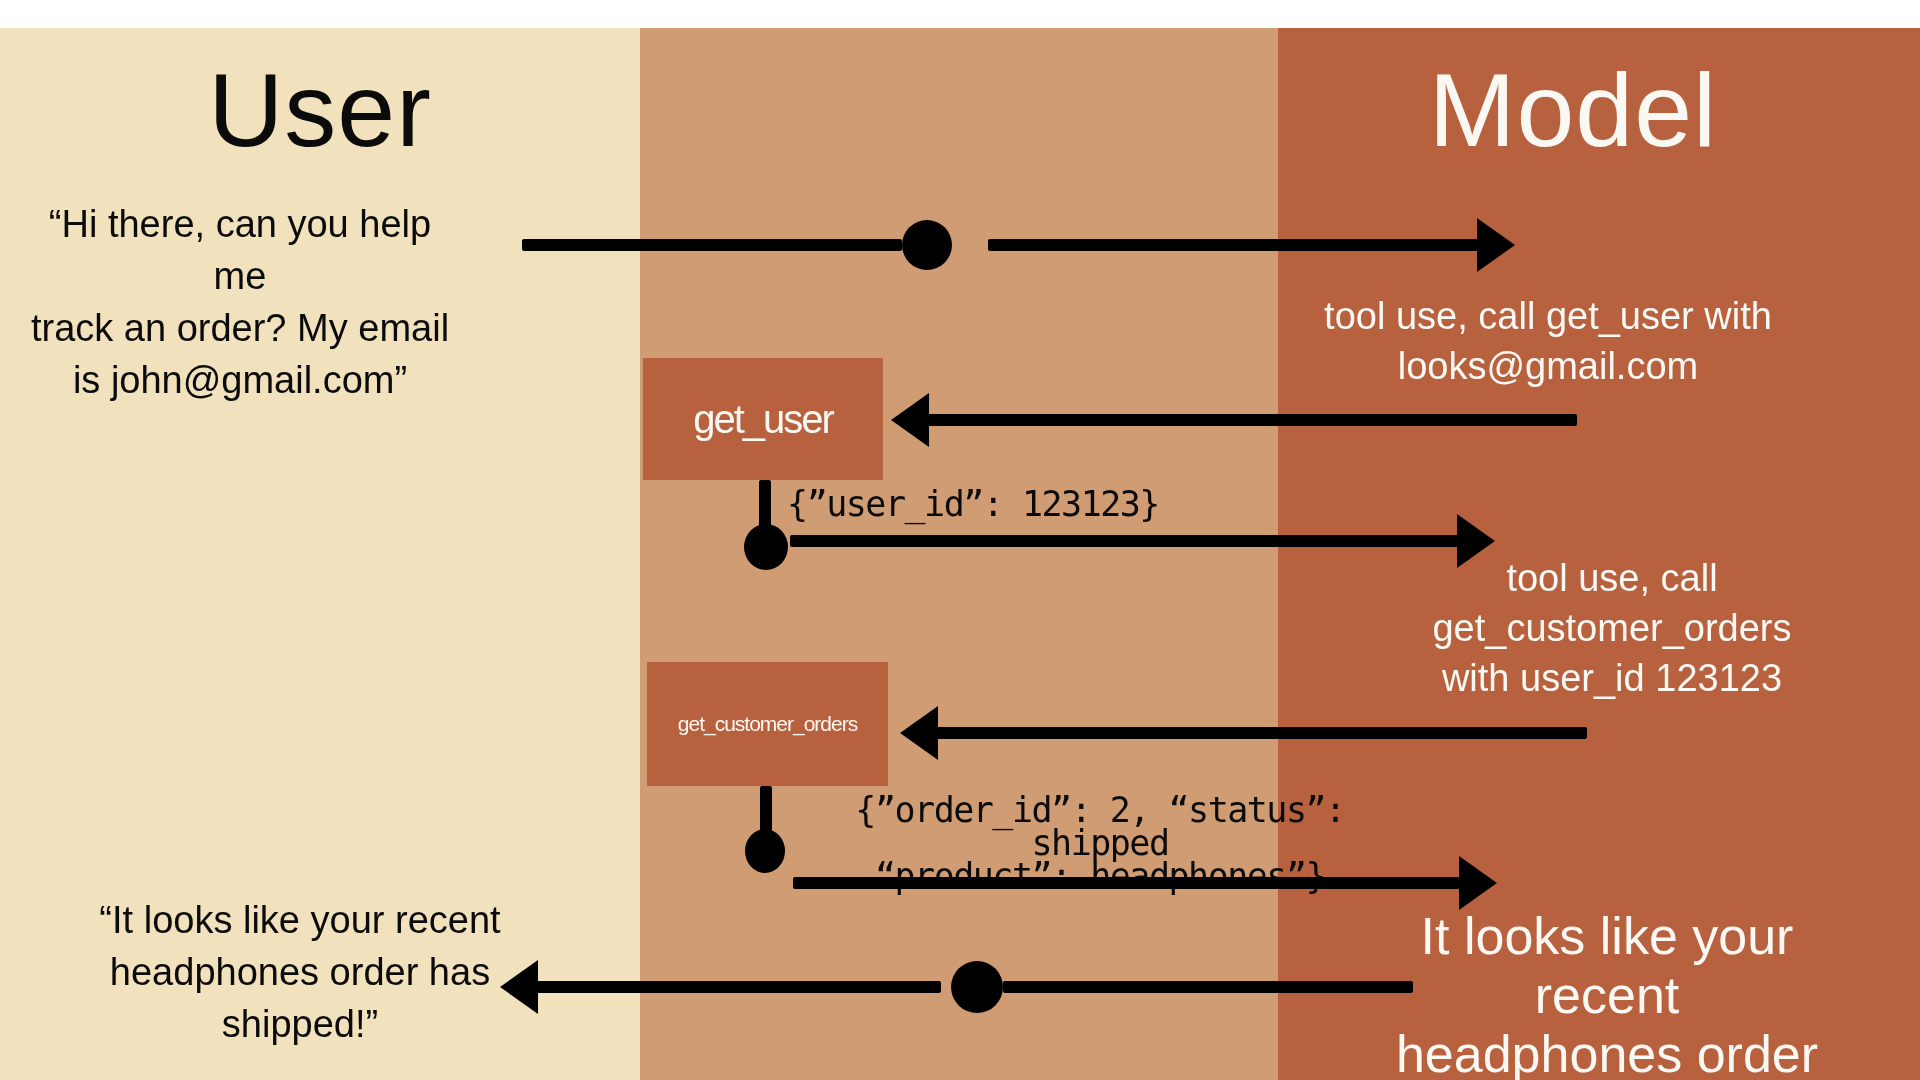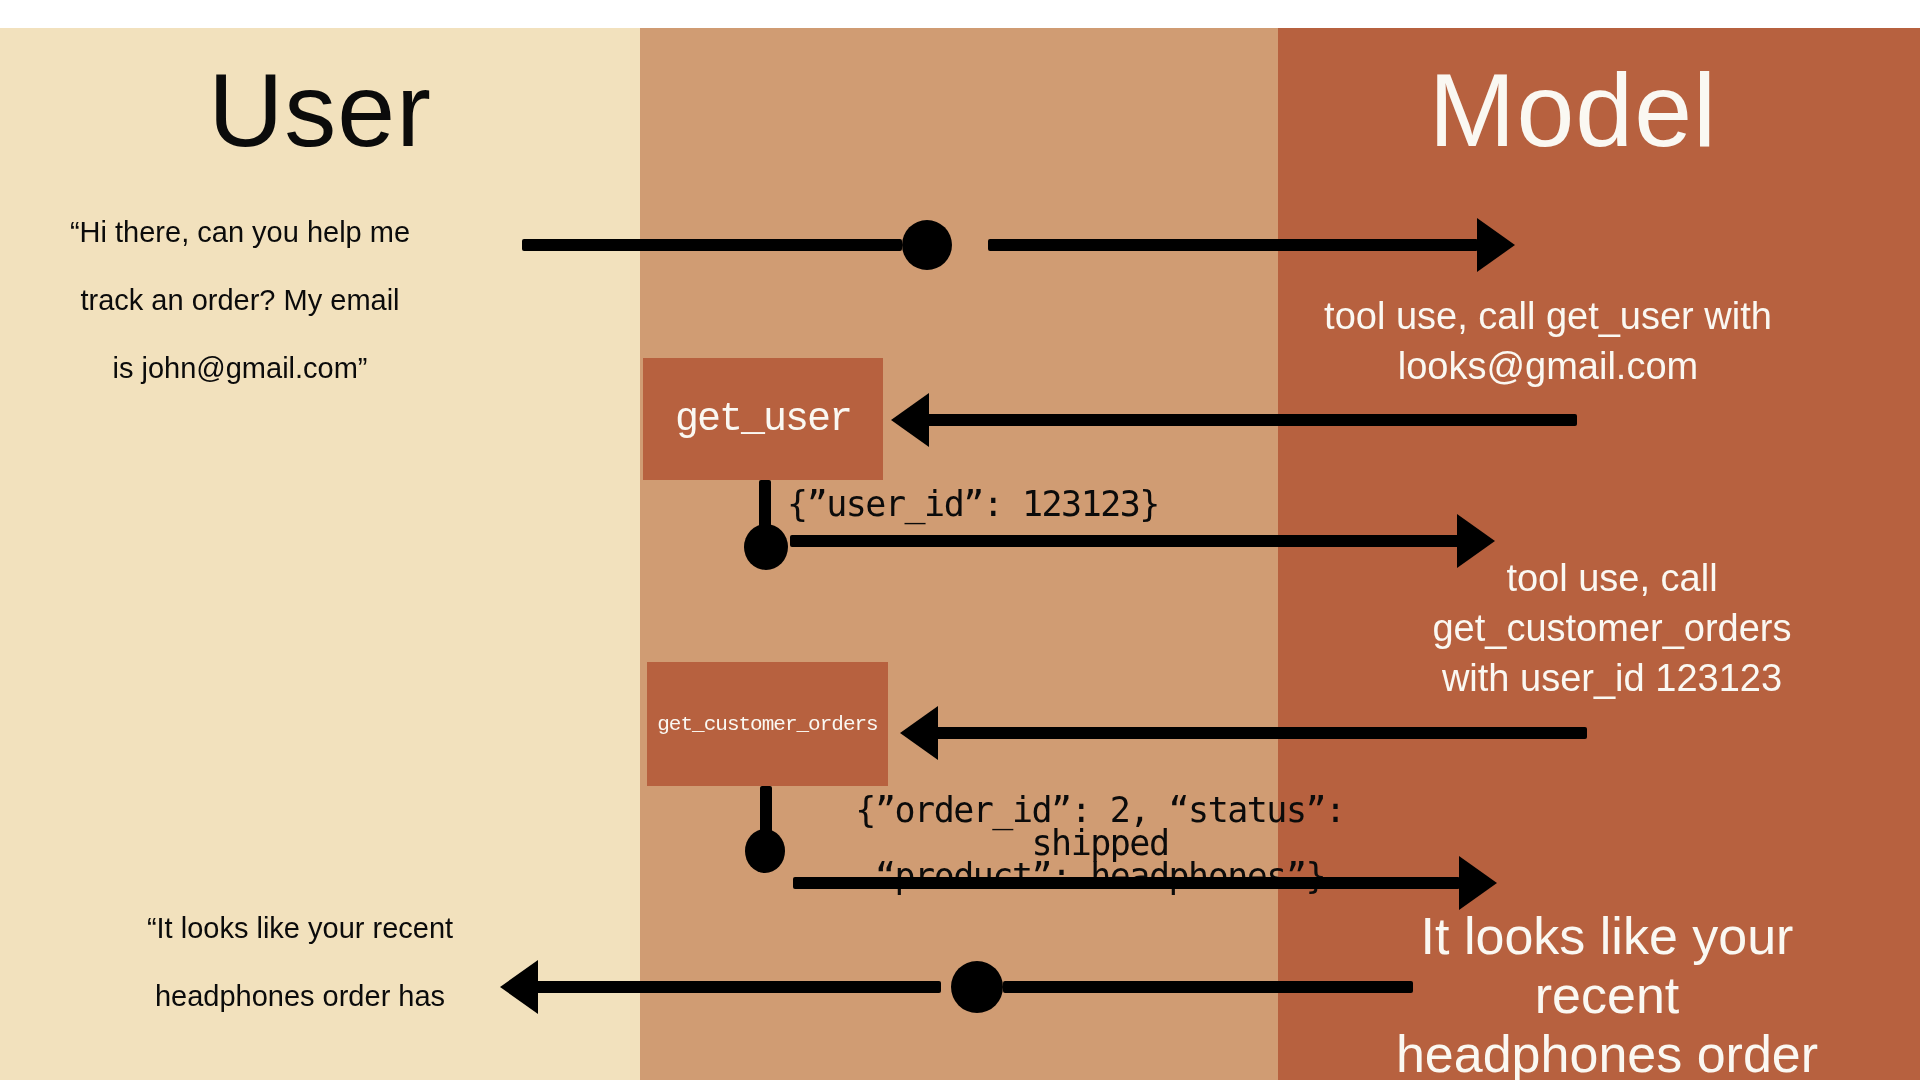--- a/index.html
+++ b/index.html
@@ -15,33 +15,33 @@
   #band-model{left:1278px;width:642px;background:var(--model-bg);}
   .col-title{position:absolute;top:22px;height:120px;display:flex;align-items:center;justify-content:center;
     font-size:104px;line-height:1;letter-spacing:1px;font-weight:400;}
   #title-user{left:0;width:640px;color:var(--ink);}
   #title-app{left:640px;width:638px;color:var(--light-text);}
   #title-model{left:1252px;width:642px;color:var(--light-text);}
   .txt{position:absolute;text-align:center;}
   .txt .tl{display:block;}
   .dark{color:var(--ink);}
   .light{color:var(--light-text);}
-  .quote{font-size:29px;line-height:68px;}
+  .quote{font-size:38px;line-height:52px;}
   .modeltxt{font-size:38px;line-height:50px;}
   .modeltxt3{font-size:52px;line-height:59px;}
   .mono{font-family:"DejaVu Sans Mono",monospace;letter-spacing:-1.5px;}
   .label{font-size:35px;line-height:33px;}
   .hline{position:absolute;height:12px;background:#000;border-radius:2px;}
   .vline{position:absolute;width:12px;background:#000;border-radius:2px;}
   .dot{position:absolute;background:#000;border-radius:50%;}
   .head{position:absolute;width:38px;height:54px;background:#000;}
   .head.right{clip-path:polygon(0 0,100% 50%,0 100%);}
   .head.left{clip-path:polygon(100% 0,0 50%,100% 100%);}
   .tool-box{position:absolute;background:var(--tool-box-bg);display:flex;align-items:center;justify-content:center;
-    color:var(--light-text);font-family:Liberation Mono, monospace;}
+    color:var(--light-text);font-family:Liberation Sans, sans-serif;}
   #tool-box-1{left:643px;top:330px;width:240px;height:122px;font-size:40px;letter-spacing:-2px;}
   #tool-box-2{left:647px;top:634px;width:241px;height:124px;font-size:21px;letter-spacing:-1px;}
 </style>
 </head>
 <body>
 
 <div id="canvas">
 
   <div class="band" id="band-user"></div>
   <div class="band" id="band-app"></div>
@@ -108,15 +108,16 @@
   </div>
 
   <div class="head left" style="left:500px;top:932px;"></div>
   <div class="hline" style="left:534px;top:953px;width:407px;"></div>
   <div class="dot" style="left:951px;top:933px;width:52px;height:52px;"></div>
   <div class="hline" style="left:1003px;top:953px;width:410px;"></div>
 
   <div class="txt quote dark" style="left:50px;top:866px;width:500px;">
     <span class="tl">“It looks like your recent</span>
     <span class="tl">headphones order has</span>
+    <span class="tl">shipped!”</span>
   </div>
 
 </div>
 
 </body></html>

